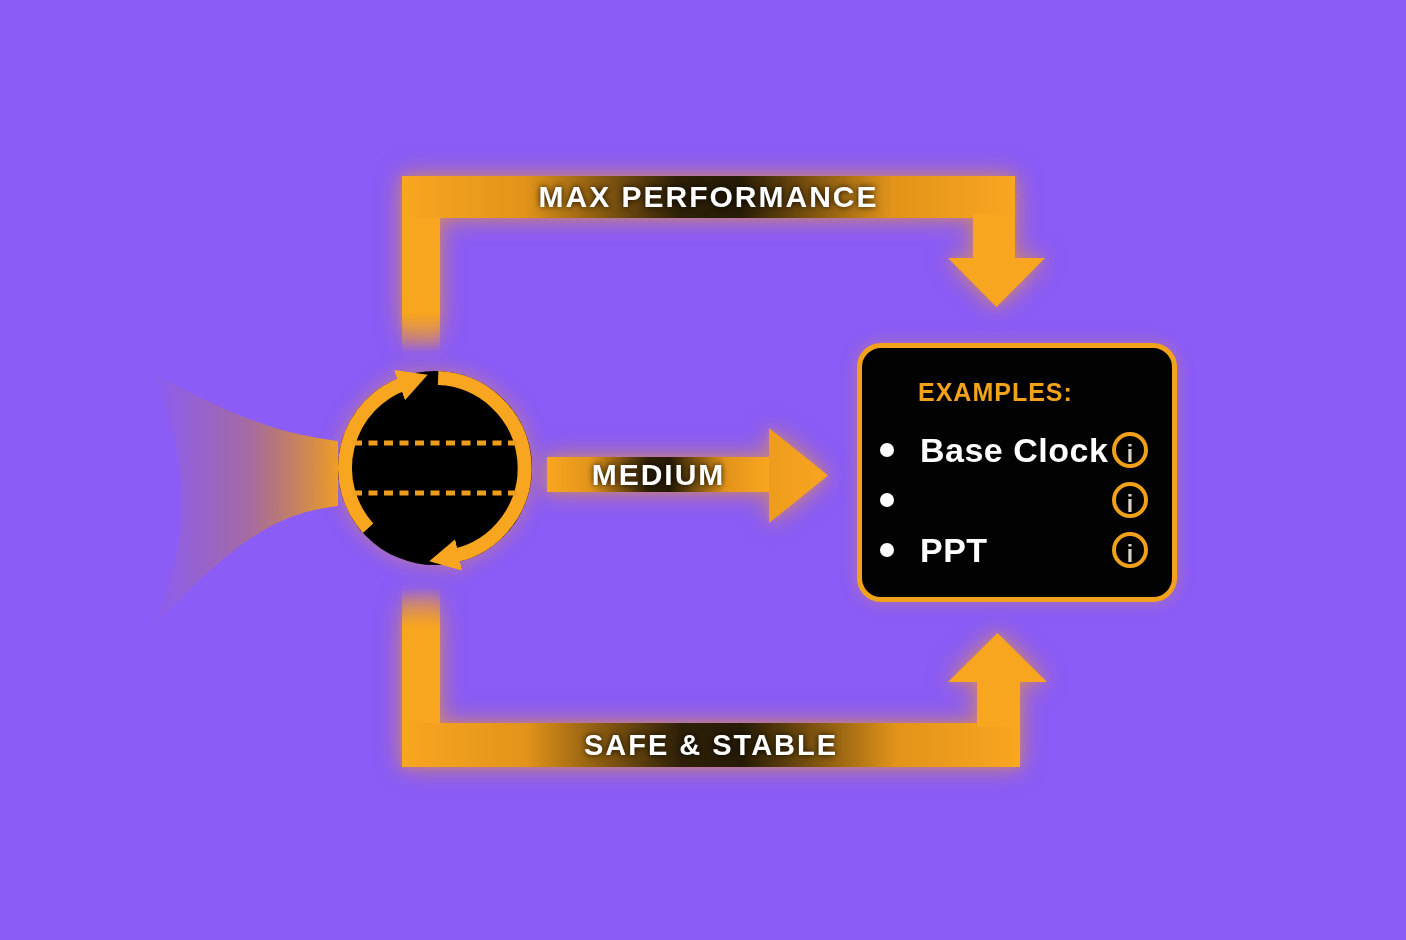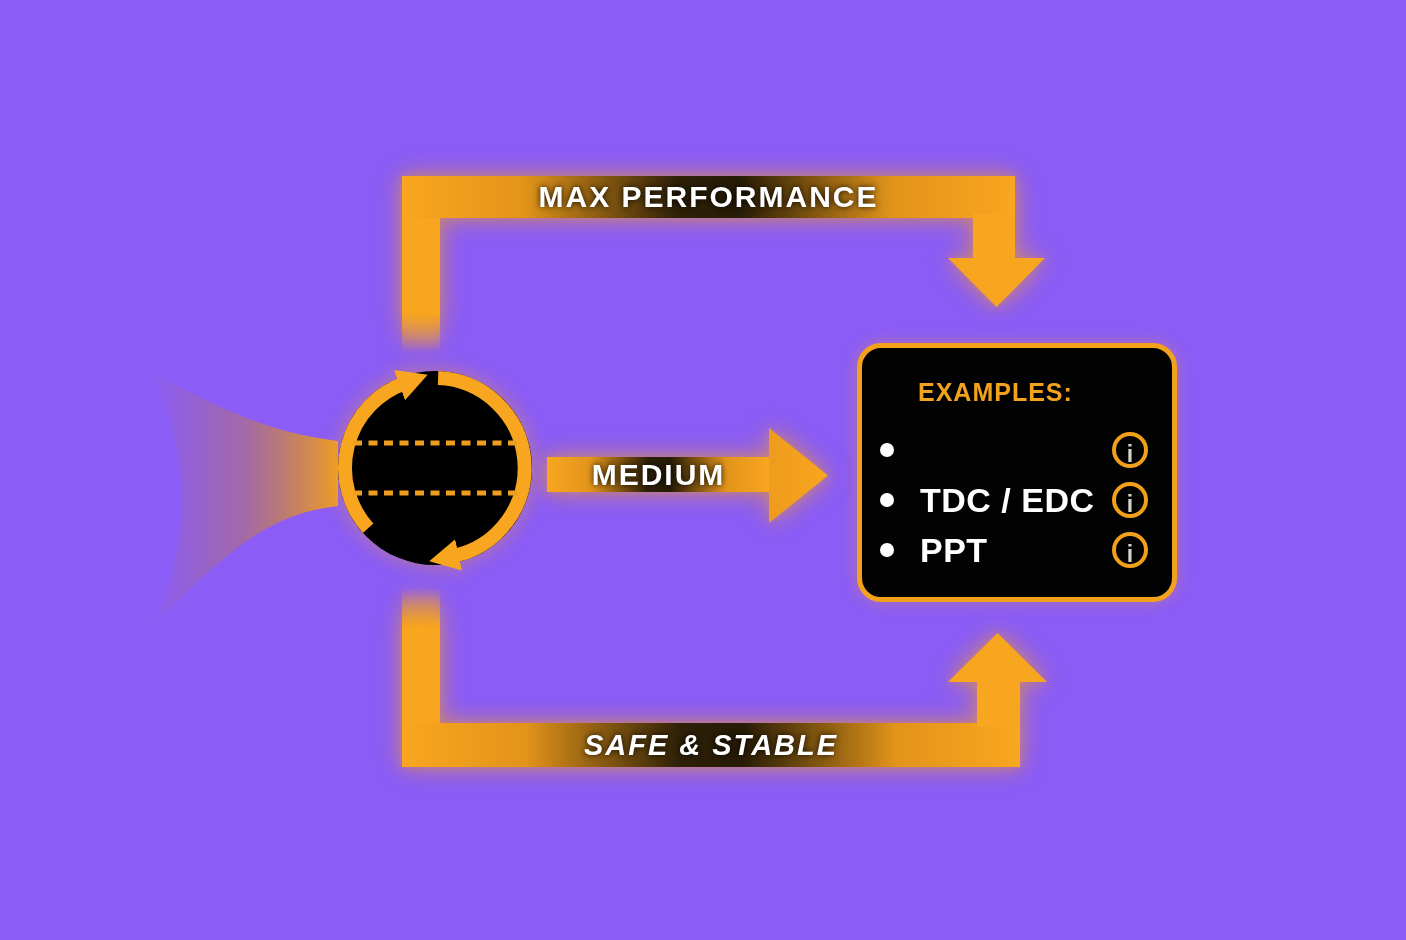--- a/index.html
+++ b/index.html
@@ -101,21 +101,21 @@
   <div class="abs pipe">
     <div class="abs bar-h" style="left:547px;top:457px;width:223px;height:35px;">
       <span class="flow-label" style="font-size:30px;">MEDIUM</span>
     </div>
     <div class="abs tri-right" style="left:769px;top:428px;width:59px;height:95px;"></div>
   </div>
 
   <div class="abs pipe">
     <div class="abs vfade-top" style="left:402px;top:588px;width:38px;height:179px;"></div>
     <div class="abs bar-h" style="left:402px;top:723px;width:618px;height:44px;">
-      <span class="flow-label" style="font-size:29px;font-style:italic;">SAFE &amp; STABLE</span>
+      <span class="flow-label" style="font-size:29px;">SAFE &amp; STABLE</span>
     </div>
     <div class="abs bar-solid" style="left:977px;top:680px;width:43px;height:47px;"></div>
     <div class="abs tri-up" style="left:948px;top:633px;width:99px;height:49px;"></div>
   </div>
 
   <svg class="abs" style="left:315px;top:348px;filter:drop-shadow(0 0 10px rgba(244,158,28,.45));" width="240" height="240">
     <defs>
       <marker id="cycArrow" markerUnits="userSpaceOnUse" markerWidth="34" markerHeight="36" refX="5" refY="18" orient="auto">
         <path d="M0,2 L30,18 L0,34 Z" fill="#F8A51F"></path>
       </marker>
@@ -125,26 +125,26 @@
     <path d="M123.1,30.1 A90,90 0 0 1 138.7,208" fill="none" stroke="#F8A51F" stroke-width="14" marker-end="url(#cycArrow)"></path>
     <line x1="38" y1="95" x2="202" y2="95" stroke="#EE9E1C" stroke-width="5" stroke-dasharray="9 6.5"></line>
     <line x1="38" y1="145" x2="202" y2="145" stroke="#EE9E1C" stroke-width="5" stroke-dasharray="9 6.5"></line>
   </svg>
 
   <div class="abs" id="examples-panel">
     <div id="examples-heading">EXAMPLES:</div>
 
     <div class="example-row" style="top:79px;">
       <span class="bullet"></span>
+      <span class="example-label">Base Clock</span>
       <button class="info-btn">i</button>
     </div>
 
     <div class="example-row" style="top:129px;">
       <span class="bullet"></span>
-      <span class="example-label">TDC / EDC</span>
       <button class="info-btn">i</button>
     </div>
 
     <div class="example-row" style="top:179px;align-items:center;">
       <span class="bullet"></span>
       <span class="example-label">PPT</span>
       <button class="info-btn">i</button>
     </div>
   </div>
 

